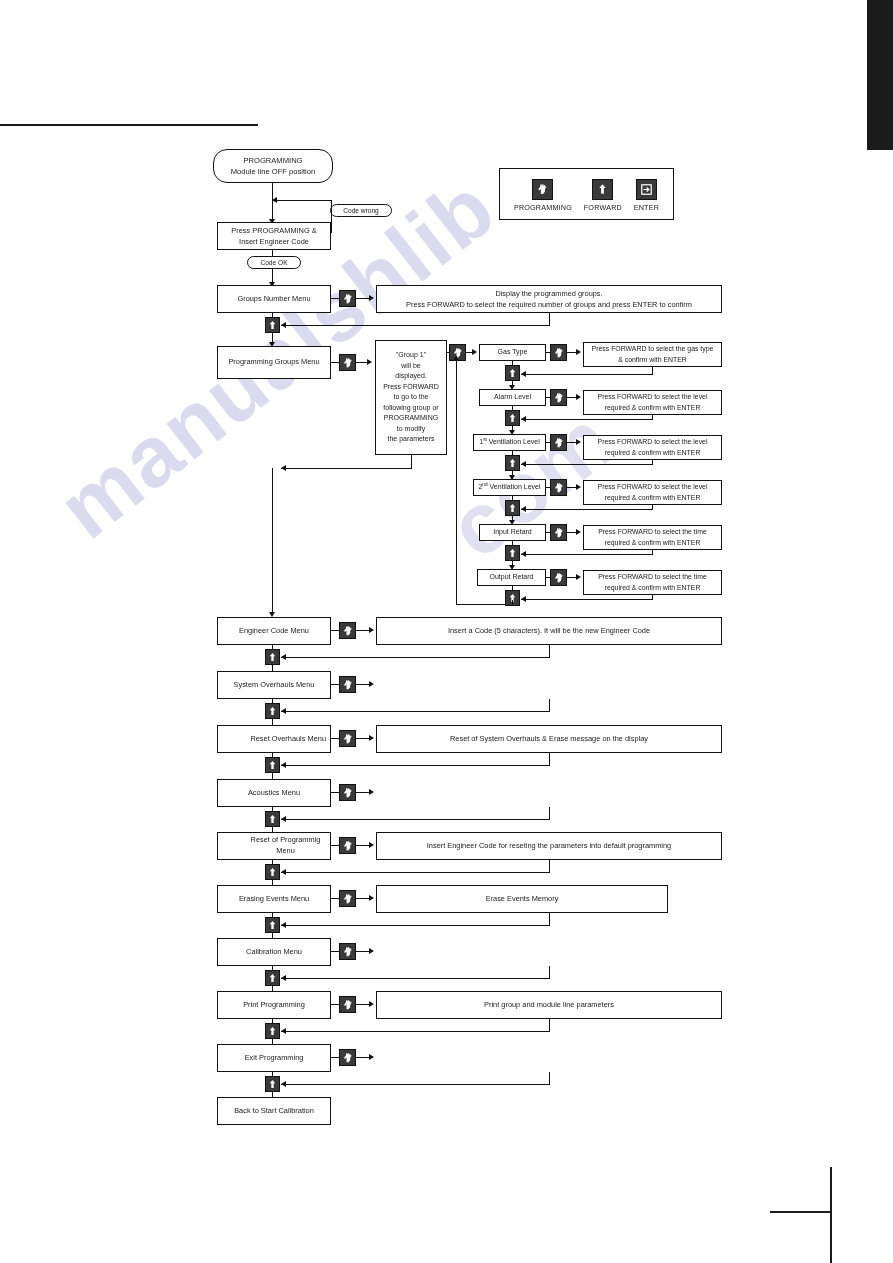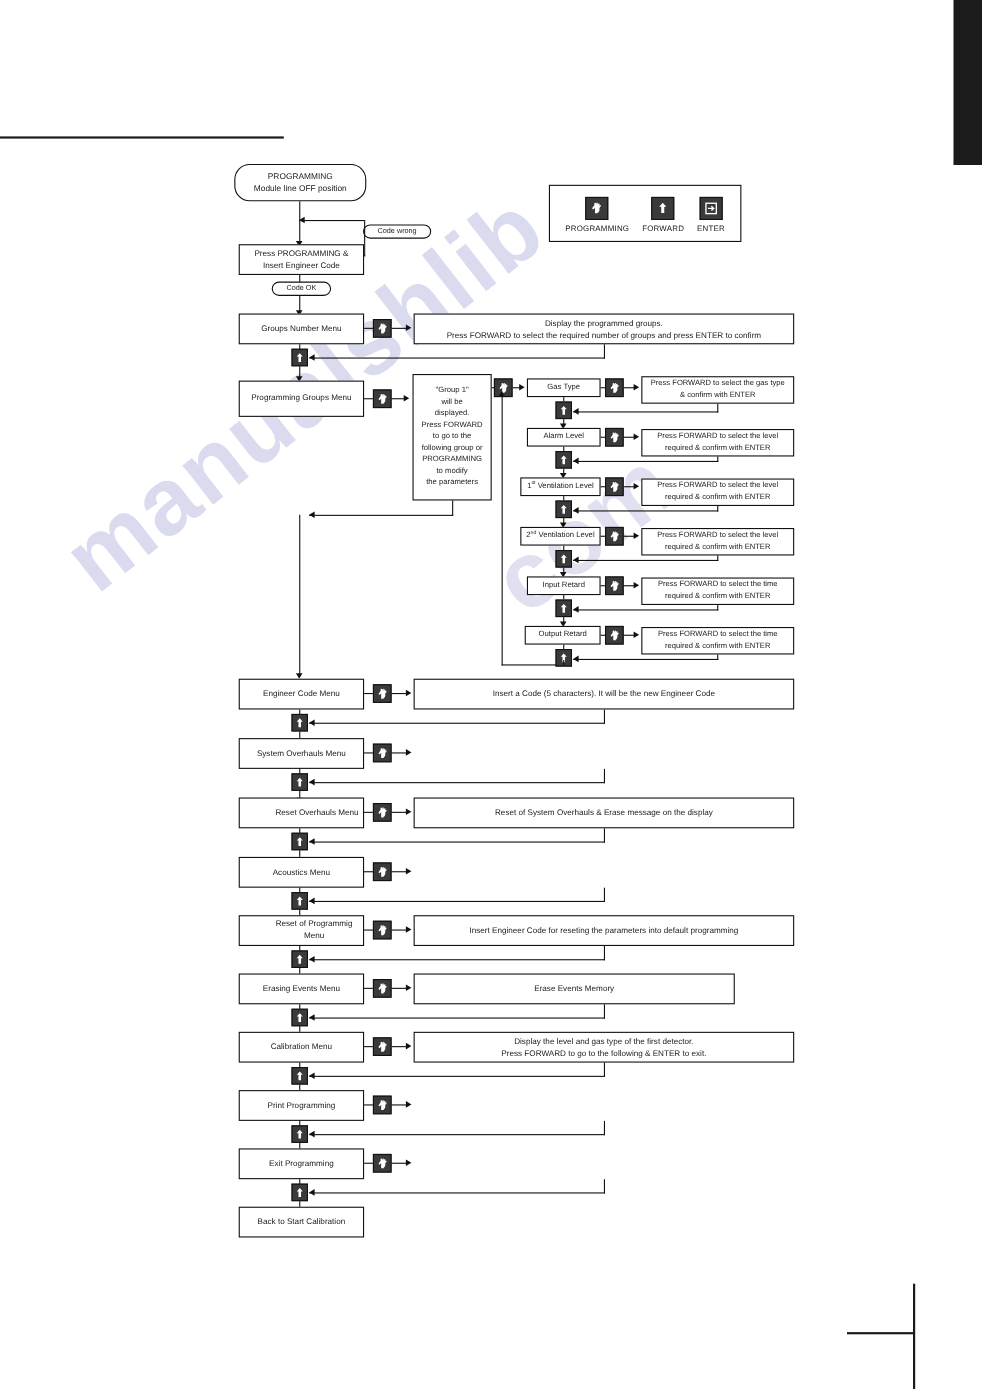--- a/index.html
+++ b/index.html
@@ -525,24 +525,20 @@
     <span>Calibration Menu</span>
   </div>
   <div class="hline" style="left:331px;top:951px;width:9px;"></div>
   <div class="keyicon" style="left:339px;top:943px;width:17px;height:17px;">
     <svg width="12" height="12" viewBox="0 0 16 16">
         <path d="M6 13.5V7.2L4.6 8.6a1 1 0 0 1-1.5-1.3L5.3 4.3V2.4a.9.9 0 0 1 1.8 0v1.3l.5-1.6a.85.85 0 0 1 1.65.45l-.3 1.3.7-1a.85.85 0 0 1 1.5.8l-.5 1.2.75-.5a.8.8 0 0 1 1 1.25L11 7.4v2.2c0 1.4-.8 2.6-2 3.2v.7z" fill="#fff"></path>
       </svg>
   </div>
   <div class="hline" style="left:356px;top:951px;width:14px;"></div>
   <div class="arrow-r" style="left:369px;top:948px;"></div>
-  <div class="box multiline" style="left:376px;top:938px;width:346px;height:28px;flex-direction:column;">
-    <span>Display the level and gas type of the first detector.</span>
-    <span>Press FORWARD to go to the following &amp; ENTER to exit.</span>
-  </div>
   <div class="vline" style="left:549px;top:966px;height:13px;"></div>
   <div class="hline" style="left:281px;top:978px;width:269px;"></div>
   <div class="arrow-l" style="left:281px;top:975px;"></div>
   <div class="vline" style="left:272px;top:966px;height:5px;"></div>
   <div class="keyicon" style="left:265px;top:970px;width:15px;height:16px;">
     <svg width="11" height="11" viewBox="0 0 16 16">
         <path d="M8 1.5 12 6H9.7v7.2H6.3V6H4z" fill="#fff"></path>
       </svg>
   </div>
   <div class="vline" style="left:272px;top:986px;height:8px;"></div>
@@ -552,20 +548,23 @@
     <span>Print Programming</span>
   </div>
   <div class="hline" style="left:331px;top:1004px;width:9px;"></div>
   <div class="keyicon" style="left:339px;top:996px;width:17px;height:17px;">
     <svg width="12" height="12" viewBox="0 0 16 16">
         <path d="M6 13.5V7.2L4.6 8.6a1 1 0 0 1-1.5-1.3L5.3 4.3V2.4a.9.9 0 0 1 1.8 0v1.3l.5-1.6a.85.85 0 0 1 1.65.45l-.3 1.3.7-1a.85.85 0 0 1 1.5.8l-.5 1.2.75-.5a.8.8 0 0 1 1 1.25L11 7.4v2.2c0 1.4-.8 2.6-2 3.2v.7z" fill="#fff"></path>
       </svg>
   </div>
   <div class="hline" style="left:356px;top:1004px;width:14px;"></div>
   <div class="arrow-r" style="left:369px;top:1001px;"></div>
+  <div class="box" style="left:376px;top:991px;width:346px;height:28px;">
+    <span>Print group and module line parameters</span>
+  </div>
   <div class="vline" style="left:549px;top:1019px;height:13px;"></div>
   <div class="hline" style="left:281px;top:1031px;width:269px;"></div>
   <div class="arrow-l" style="left:281px;top:1028px;"></div>
   <div class="vline" style="left:272px;top:1019px;height:5px;"></div>
   <div class="keyicon" style="left:265px;top:1023px;width:15px;height:16px;">
     <svg width="11" height="11" viewBox="0 0 16 16">
         <path d="M8 1.5 12 6H9.7v7.2H6.3V6H4z" fill="#fff"></path>
       </svg>
   </div>
   <div class="vline" style="left:272px;top:1039px;height:8px;"></div>

